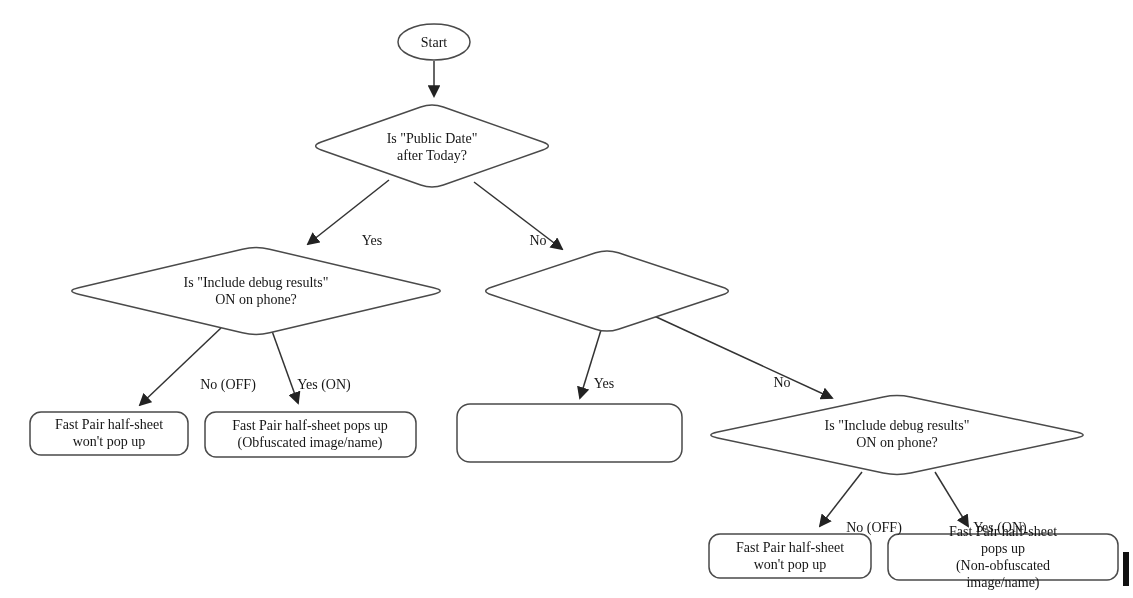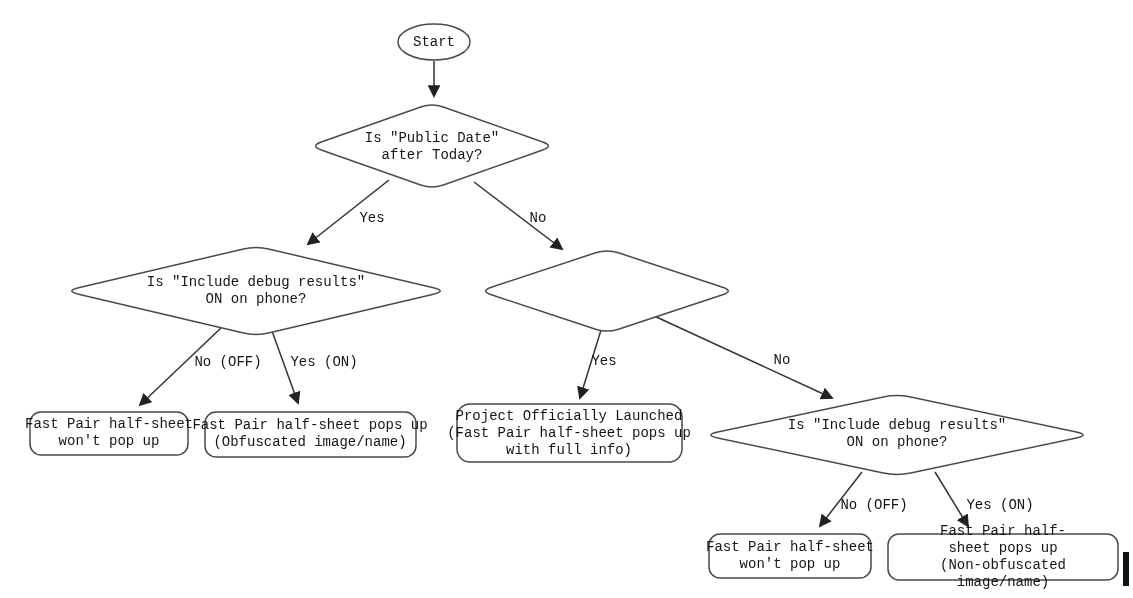--- a/index.html
+++ b/index.html
@@ -1,35 +1,35 @@
 <!DOCTYPE html>
 <html><head>
 <meta charset="utf-8">
 <style>
   html, body { margin: 0; padding: 0; background: #ffffff; }
   #canvas {
     position: relative;
     width: 1133px;
     height: 598px;
     background: #ffffff;
-    font-family: Liberation Mono, monospace;
+    font-family: Liberation Serif, serif;
     overflow: hidden;
   }
   #diagram-svg { position: absolute; left: 0; top: 0; }
   .node-label, .edge-label {
     position: absolute;
     transform: translate(-50%, -50%);
     text-align: center;
     white-space: pre-line;
     font-size: 14px;
     line-height: 17px;
     color: #151515;
     pointer-events: none;
   }
-  .edge-label { white-space: nowrap; }
+  .edge-label { white-space: nowrap; margin-top: 22px; }
   .cursor-bar {
     position: absolute;
     left: 1123px;
     top: 552px;
     width: 6px;
     height: 34px;
     background: #111111;
   }
 </style>
 </head>
@@ -79,23 +79,20 @@
   <div class="node-label" style="left:432px; top:147px;">Is "Public Date"
 after Today?</div>
   <div class="node-label" style="left:256px; top:291px;">Is "Include debug results"
 ON on phone?</div>
   <div class="node-label" style="left:897px; top:434px;">Is "Include debug results"
 ON on phone?</div>
   <div class="node-label" style="left:109px; top:433px;">Fast Pair half-sheet
 won't pop up</div>
   <div class="node-label" style="left:310px; top:434px;">Fast Pair half-sheet pops up
 (Obfuscated image/name)</div>
-  <div class="node-label" style="left:569px; top:433px;">Project Officially Launched
-(Fast Pair half-sheet pops up
-with full info)</div>
   <div class="node-label" style="left:790px; top:556px;">Fast Pair half-sheet
 won't pop up</div>
   <div class="node-label" style="left:1003px; top:557px;">Fast Pair half-sheet pops up
 (Non-obfuscated image/name)</div>
 
   <div class="edge-label" style="left:372px; top:218px;">Yes</div>
   <div class="edge-label" style="left:538px; top:218px;">No</div>
   <div class="edge-label" style="left:228px; top:362px;">No (OFF)</div>
   <div class="edge-label" style="left:324px; top:362px;">Yes (ON)</div>
   <div class="edge-label" style="left:604px; top:361px;">Yes</div>

